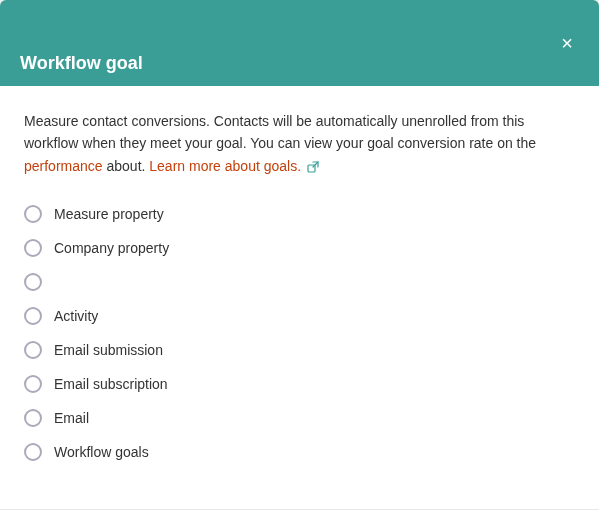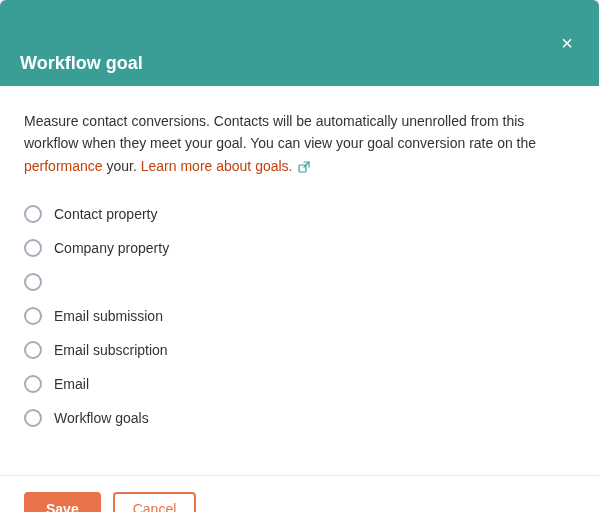--- a/index.html
+++ b/index.html
@@ -149,38 +149,42 @@
 <body>
 
 <div class="modal-container">
   <div class="modal-header">
     <span class="modal-header-title">Workflow goal</span>
     <button class="modal-close-btn">×</button>
   </div>
 
   <div class="modal-body">
     <p class="description-text">
-      <span>Measure contact conversions. Contacts will be automatically unenrolled from this workflow when they meet your goal. You can view your goal conversion rate on the </span><a href="#">performance</a><span> your. </span><a href="#"><span>Learn more about goals.</span> <svg class="external-link-icon" viewBox="0 0 12 12" fill="none" xmlns="http://www.w3.org/2000/svg">
+      <span>Measure contact conversions. Contacts will be automatically unenrolled from this workflow when they meet your goal. You can view your goal conversion rate on the </span><a href="#">performance</a><span> about. </span><a href="#"><span>Learn more about goals.</span> <svg class="external-link-icon" viewBox="0 0 12 12" fill="none" xmlns="http://www.w3.org/2000/svg">
             <rect x="1" y="4" width="7" height="7" rx="1" stroke="#3a9e96" stroke-width="1.2" fill="none"></rect>
             <path d="M6 1h5v5" stroke="#3a9e96" stroke-width="1.2" stroke-linecap="round" stroke-linejoin="round"></path>
             <path d="M11 1L6 6" stroke="#3a9e96" stroke-width="1.2" stroke-linecap="round"></path>
           </svg></a>
     </p>
 
     <ul class="options-list">
       <li class="option-item">
         <input type="radio" name="workflow-goal" class="radio-input" id="opt-contact" style="">
-        <label class="option-label" for="opt-contact">Contact property</label>
+        <label class="option-label" for="opt-contact">Measure property</label>
       </li>
       <li class="option-item">
         <input type="radio" name="workflow-goal" class="radio-input" id="opt-company" style="">
         <label class="option-label" for="opt-company">Company property</label>
       </li>
       <li class="option-item">
         <input type="radio" name="workflow-goal" class="radio-input" id="opt-deal" style="">
+      </li>
+      <li class="option-item">
+        <input type="radio" name="workflow-goal" class="radio-input" id="opt-activity" style="">
+        <label class="option-label" for="opt-activity">Activity</label>
       </li>
       <li class="option-item">
         <input type="radio" name="workflow-goal" class="radio-input" id="opt-form" style="">
         <label class="option-label" for="opt-form">Email submission</label>
       </li>
       <li class="option-item">
         <input type="radio" name="workflow-goal" class="radio-input" id="opt-email" style="">
         <label class="option-label" for="opt-email">Email subscription</label>
       </li>
       <li class="option-item">

